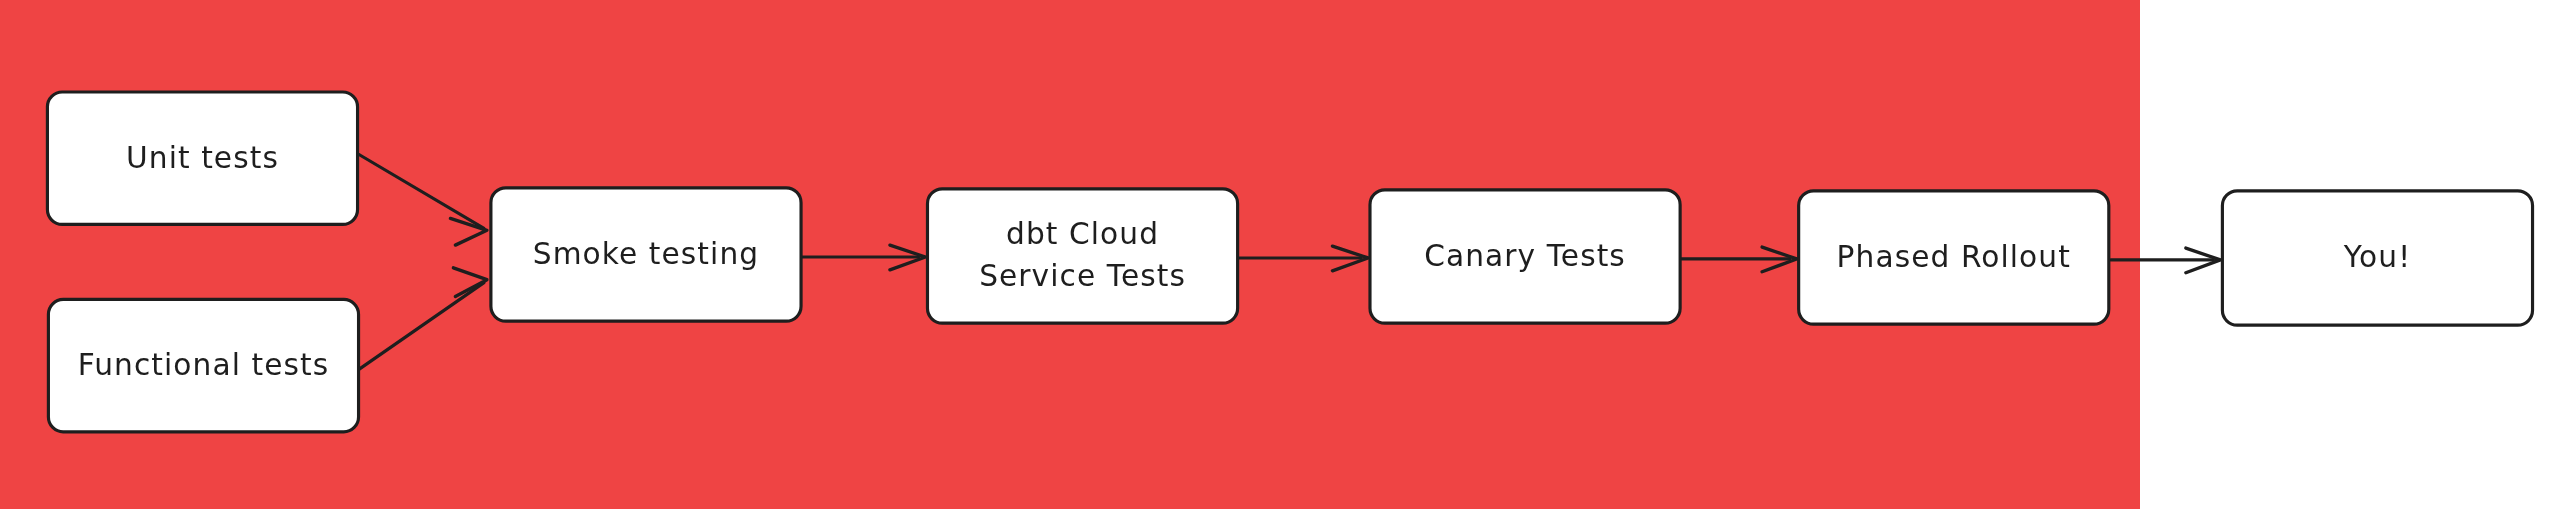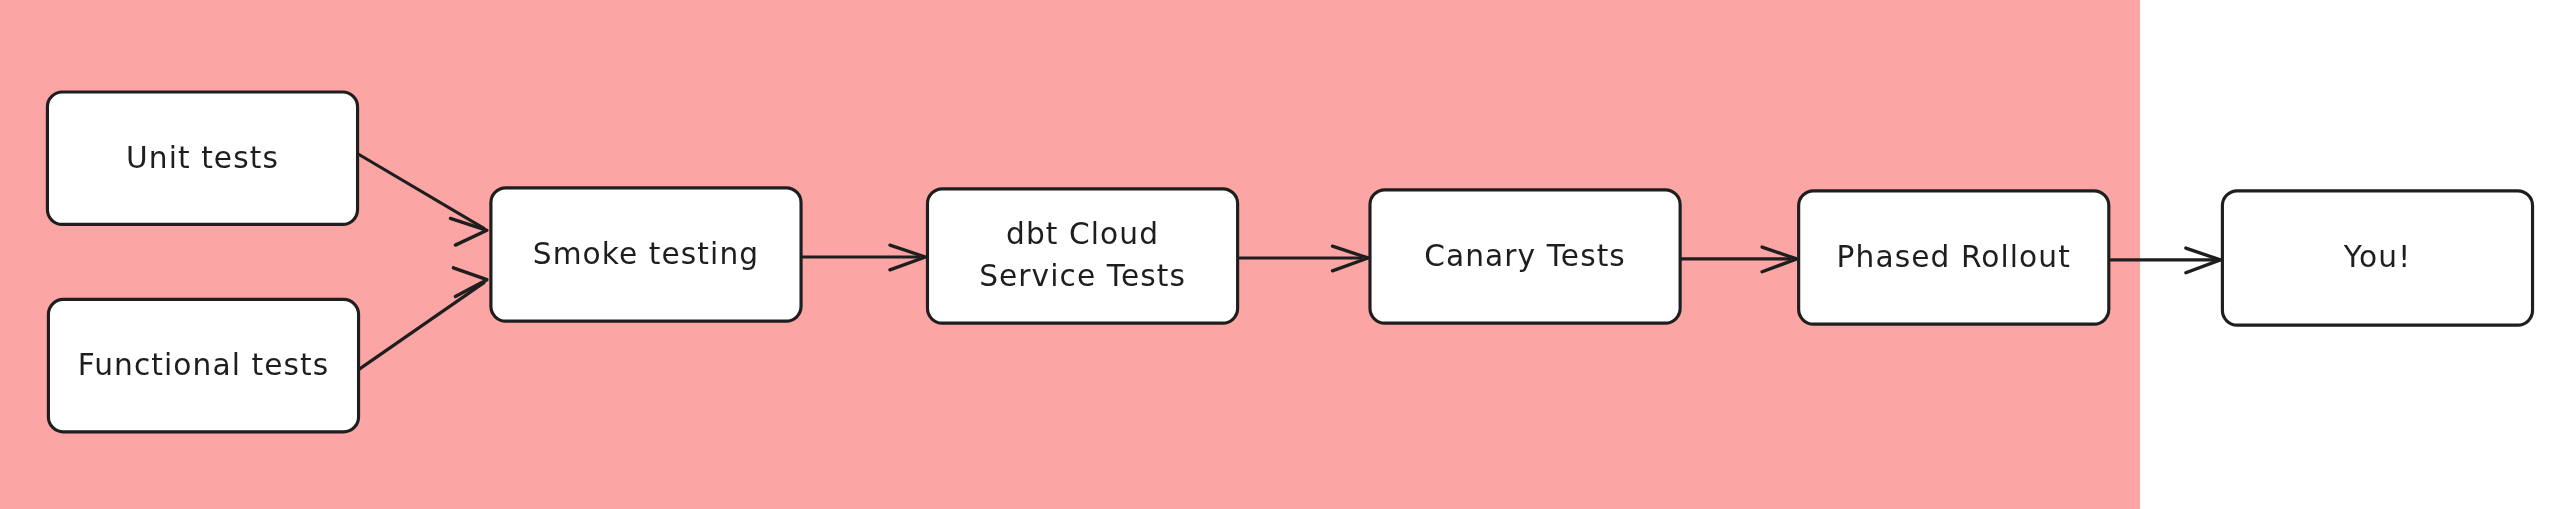--- a/index.html
+++ b/index.html
@@ -10,21 +10,21 @@
   body {
     width: 2576px;
     height: 510px;
     overflow: hidden;
     font-family: "DejaVu Sans", "Liberation Sans", sans-serif;
   }
   #diagram-canvas {
     position: relative;
     width: 2140px;
     height: 510px;
-    background: #fca5a5;
+    background: #ef4444;
   }
   #diagram-svg {
     position: absolute;
     top: 0;
     left: 0;
     width: 2576px;
     height: 510px;
     display: block;
   }
   .node-box {

